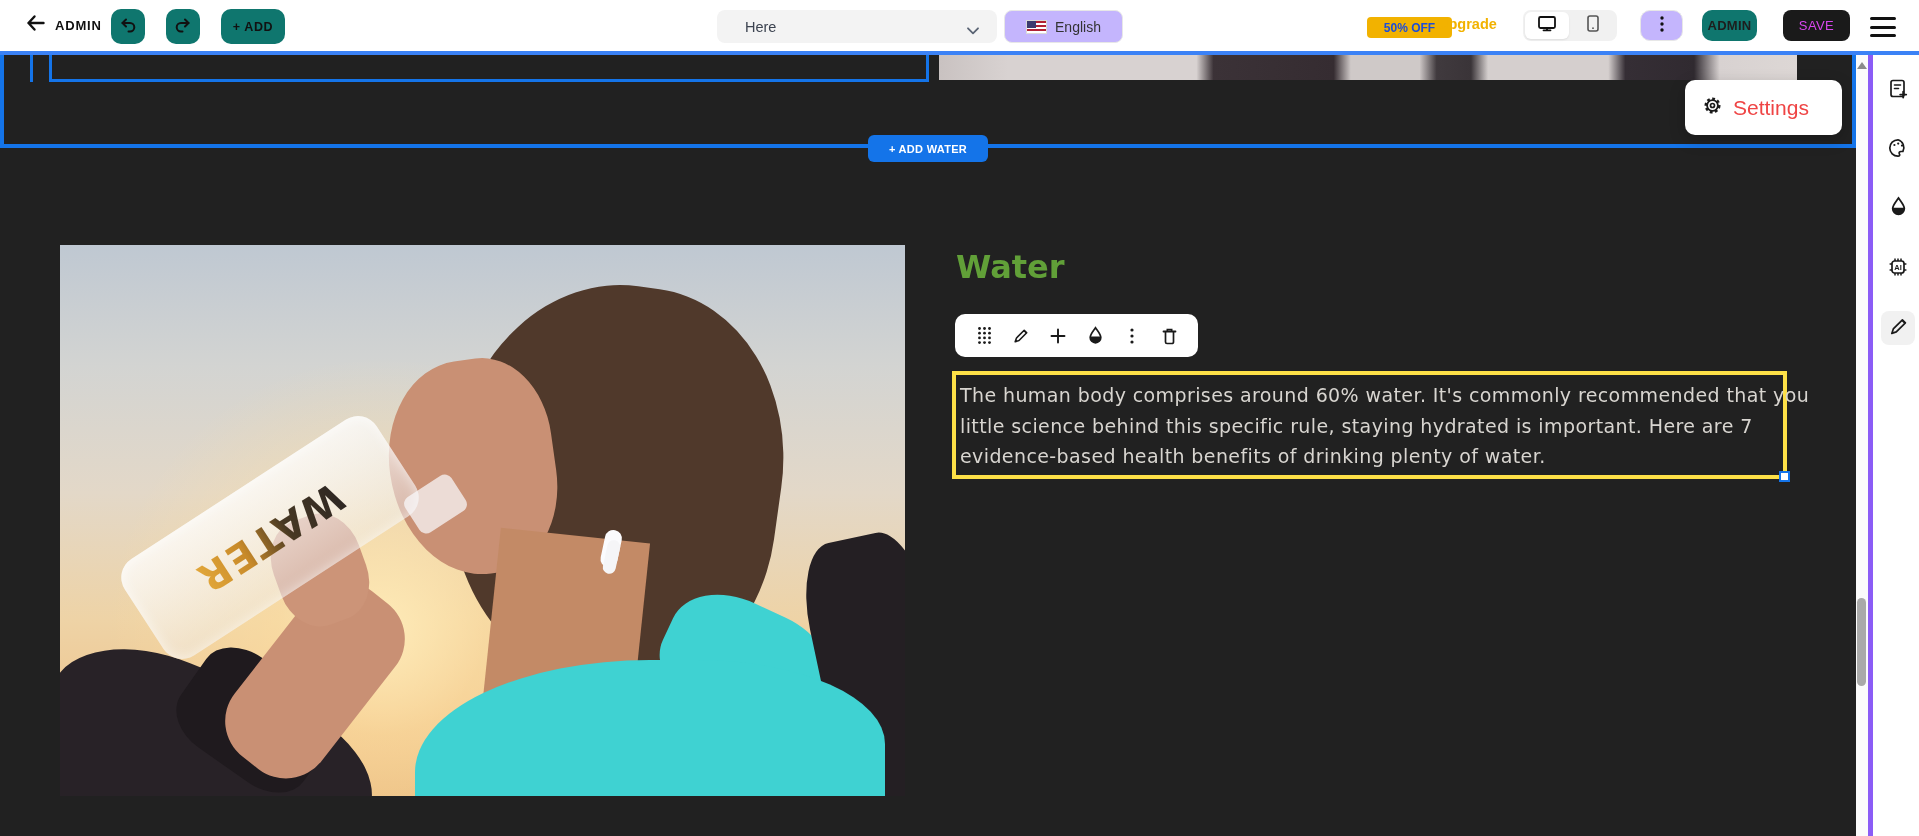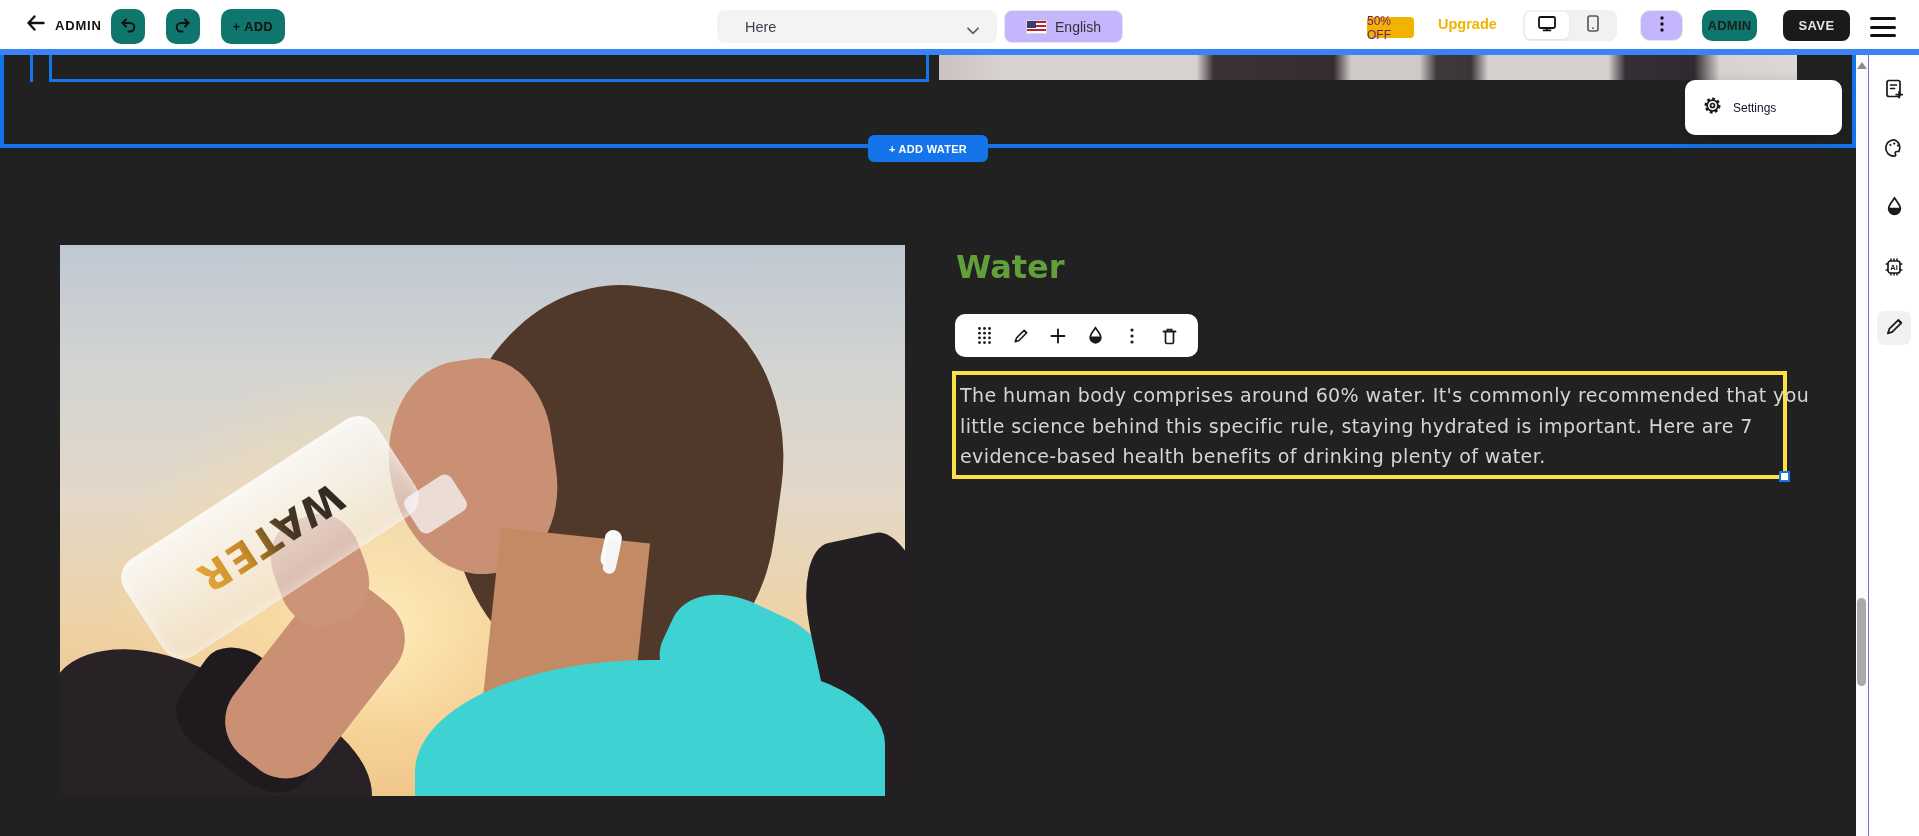--- a/index.html
+++ b/index.html
@@ -2,67 +2,67 @@
 <html><head>
 <meta charset="utf-8">
 <style>
   *{box-sizing:border-box;margin:0;padding:0}
   body{margin:0;background:#fff}
   .app{position:relative;width:1919px;height:836px;background:#fff;overflow:hidden;
        font-family:"Liberation Sans",sans-serif;color:#1a1a1a}
 
   
   .topbar{position:absolute;left:0;top:0;width:1919px;height:55px;background:#fff;
-          border-bottom:6px solid #3b82f6;z-index:60}
+          border-bottom:4px solid #3b82f6;z-index:60}
   .tb-abs{position:absolute;display:flex;align-items:center;justify-content:center}
   .tb-btn{background:#0f766e;border:none;border-radius:10px;cursor:pointer}
   .tb-btn.outline{background:#c4b5fd;border:1px solid #e7e7e7}
   .back-group{left:26px;top:14px;gap:9px;cursor:pointer}
   .admin-label{font-size:13px;font-weight:bold;letter-spacing:.8px;color:#111}
   .undo-btn{left:111px;top:9px;width:34px;height:35px}
   .redo-btn{left:166px;top:9px;width:34px;height:35px}
   .add-btn{left:221px;top:9px;width:64px;height:35px;font-size:12.5px;font-weight:bold;letter-spacing:.6px;color:#111}
   .home-select{left:717px;top:10px;width:280px;height:33px;background:#f3f3f3;border-radius:8px;
                justify-content:flex-start;padding-left:28px;font-size:14.5px;color:#3c4350;cursor:pointer}
   .home-select .chev{position:absolute;right:18px;top:12px}
   .lang-btn{left:1004px;top:10px;width:119px;height:33px;border-radius:8px;gap:8px;font-size:14px;color:#333}
   .flag{position:relative;width:21px;height:14px;background:repeating-linear-gradient(180deg,#b22234 0 2px,#fff 2px 4px);
         border:1px solid #d9d9d9;flex:0 0 auto}
   .flag .canton{position:absolute;left:0;top:0;width:9px;height:7px;background:#3c3b6e}
-  .promo-badge{left:1367px;top:17px;width:47px;height:21px;background:#f2b200;border-radius:4px;
-               color:#701a75;font-size:12px;font-weight:normal}
+  .promo-badge{left:1367px;top:17px;width:85px;height:21px;background:#f2b200;border-radius:4px;
+               color:#1d4ed8;font-size:12px;font-weight:bold}
   .upgrade-label{left:1438px;top:16px;color:#f2b200;font-size:14.5px;font-weight:bold;cursor:pointer}
   .device-toggle{left:1523px;top:10px;width:94px;height:31px;background:#f1f1f1;border-radius:8px;
                  display:flex;align-items:center;justify-content:space-between;padding:2px}
   .device-seg{width:44px;height:27px;display:flex;align-items:center;justify-content:center;border-radius:6px;cursor:pointer}
   .device-seg.active{background:#fff;box-shadow:0 1px 2px rgba(0,0,0,.08)}
   .kebab-btn{left:1640px;top:10px;width:43px;height:31px}
   .view-btn{left:1702px;top:10px;width:55px;height:31px;font-size:13px;font-weight:bold;color:#1d1d1d;letter-spacing:.3px}
-  .save-btn{left:1783px;top:10px;width:67px;height:31px;background:#1a1a1a;color:#e5e5e5;font-size:13px;
-            font-weight:bold;letter-spacing:.4px;border-radius:8px;border:none;cursor:pointer}
+  .save-btn{left:1783px;top:10px;width:67px;height:31px;background:#1a1a1a;color:#d946ef;font-size:13px;
+            font-weight:normal;letter-spacing:.4px;border-radius:8px;border:none;cursor:pointer}
   .hamburger{left:1868px;top:15px;width:29px;height:24px;flex-direction:column;justify-content:space-between;
              padding:2px 0;cursor:pointer;background:none;border:none}
   .hamburger span{display:block;width:26px;height:3px;background:#111;border-radius:2px}
 
   
   .canvas{position:absolute;left:0;top:55px;width:1856px;height:781px;background:#212121;overflow:hidden}
   .sel{position:absolute;background:#1474e9}
   .widget-box-top{position:absolute;left:49px;top:0;width:880px;height:27px;
                   border:3px solid #1474e9;border-top:none}
   .col-border-stub{position:absolute;left:30px;top:0;width:3px;height:27px;background:#1474e9}
   .top-image-strip{position:absolute;left:939px;top:0;width:858px;height:25px;cursor:pointer;
     background:linear-gradient(90deg,#c9c2c1 0%,#d8d2d1 8%,#d8d2d1 30%,#3b3237 32%,#352c31 46%,#cfc9c8 48%,
       #cfc9c8 56%,#403a3e 58%,#3a3438 62%,#d5cfce 64%,#d5cfce 78%,#352e35 80%,#302a30 88%,#d8d2d1 91%,#ddd7d5 100%)}
   .add-layout-btn{position:absolute;left:868px;top:80px;width:120px;height:27px;background:#1474e9;border:none;
                   border-radius:6px;color:#fff;font-size:11px;font-weight:bold;letter-spacing:.3px;cursor:pointer;
                   display:flex;align-items:center;justify-content:center;z-index:8}
   .settings-tooltip{position:absolute;left:1685px;top:25px;width:157px;height:55px;background:#fff;border-radius:10px;
                     box-shadow:0 5px 16px rgba(0,0,0,.22);display:flex;align-items:center;gap:10px;padding-left:17px;
                     cursor:pointer;z-index:9}
-  .settings-tooltip .label{font-size:12px;color:#0f172a}
+  .settings-tooltip .label{font-size:21px;color:#ef4444}
 
   
   .water-heading{position:absolute;left:956px;top:193px;font-family:"DejaVu Sans",sans-serif;
                  font-size:32px;font-weight:bold;color:#61a038;cursor:text}
   .widget-toolbar{position:absolute;left:955px;top:259px;width:243px;height:43px;background:#fff;border-radius:10px;
                   display:flex;align-items:center;justify-content:space-between;padding:0 17px;z-index:7}
   .wt-icon{display:flex;align-items:center;justify-content:center;width:24px;height:24px;cursor:pointer;background:none;border:none}
   .para-box{position:absolute;left:952px;top:316px;width:835px;height:108px;border:4px solid #fde047}
   .para-text{position:absolute;left:4px;top:5px;font-family:"DejaVu Sans",sans-serif;font-size:19px;
              letter-spacing:.4px;line-height:30.6px;color:#d8d5d0;cursor:text}
@@ -95,21 +95,21 @@
                    -webkit-background-clip:text;background-clip:text;color:transparent}
   .ph-cap{left:348px;top:238px;width:55px;height:42px;background:rgba(250,250,252,.72);border-radius:8px;transform:rotate(-33deg)}
   .ph-earbud{left:545px;top:295px;width:13px;height:34px;background:#f5f5f7;border-radius:7px;transform:rotate(12deg);
              box-shadow:-2px -8px 0 2px #fbfbfd}
 
   
   .scroll-strip{position:absolute;left:1856px;top:55px;width:12px;height:781px;background:#fbfbfb;z-index:40}
   .scroll-up{position:absolute;left:1px;top:7px;width:0;height:0;cursor:pointer;
              border-left:5px solid transparent;border-right:5px solid transparent;border-bottom:7px solid #8b8b8b}
   .scroll-thumb{position:absolute;left:1px;top:543px;width:9px;height:88px;background:#a9a9a9;border-radius:5px;cursor:grab}
-  .sidebar{position:absolute;left:1868px;top:55px;width:51px;height:781px;background:#fff;border-left:1px solid #8b5cf6;z-index:41}
+  .sidebar{position:absolute;left:1868px;top:55px;width:51px;height:781px;background:#fff;border-left:5px solid #8b5cf6;z-index:41}
   .sb-btn{position:absolute;left:8px;width:34px;height:34px;display:flex;align-items:center;justify-content:center;
           background:none;border:none;border-radius:8px;cursor:pointer}
   .sb-btn.active{background:#f1f1f1}
 </style>
 </head>
 <body>
 
 <div class="app">
 
   <header class="topbar">

